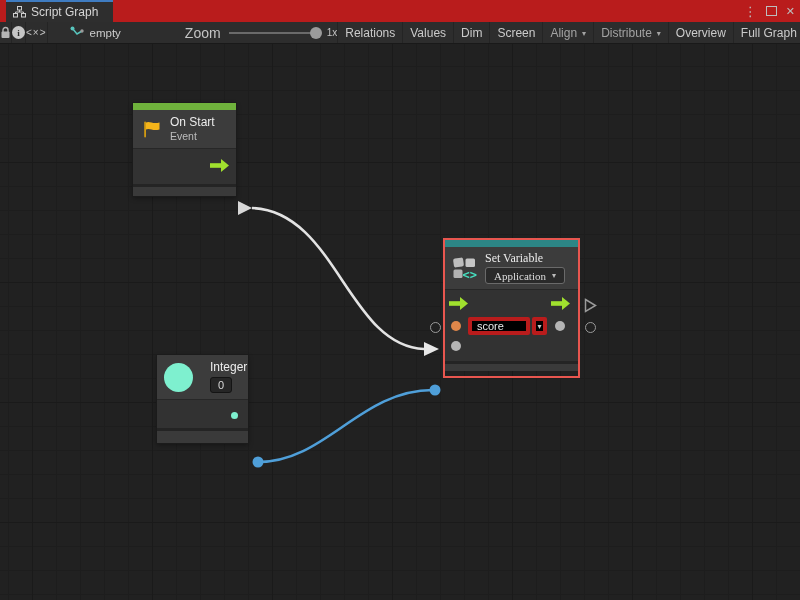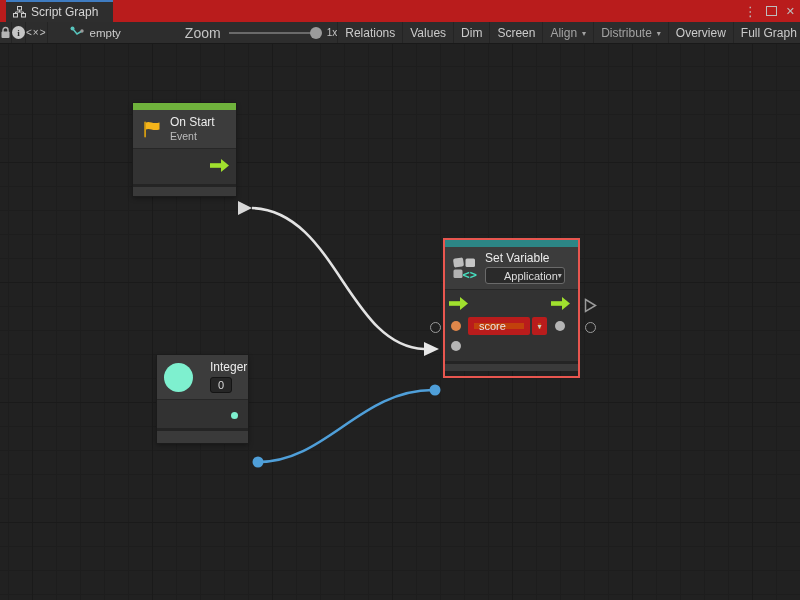--- a/index.html
+++ b/index.html
@@ -66,33 +66,33 @@
   .n-title{font-size:12px;color:#ececec;line-height:1.15;}
   .n-sub{font-size:10.5px;color:#bdbdbd;line-height:1.2;}
   
   .node-onstart{left:133px;top:59px;width:103px;height:93px;}
   .node-onstart .n-header{height:38px;padding:12px 8px;gap:8px;}
   .exec-arrow{position:absolute;width:19px;height:13px;}
   
   .sel-wrap{position:absolute;left:443px;top:194px;width:133px;height:136px;border:2.5px solid #e8564f;}
   .node-setvar{left:0;top:0;width:133px;height:131px;box-shadow:none;}
   .node-setvar .n-header{height:42px;padding:0 7px;gap:7px;}
-  .hdr-col{display:flex;flex-direction:column;gap:2px;}
+  .hdr-col{display:flex;flex-direction:column;gap:2px;font-family:Liberation Serif, serif;}
   .dropdown{
     box-sizing:border-box;height:17px;width:80px;background:#2a2a2a;border:1px solid #6a6a6a;border-radius:3px;
-    display:flex;align-items:center;justify-content:space-between;padding:0 18px;color:#dddddd;font-size:11px;
+    display:flex;align-items:center;justify-content:space-between;padding:0 8px;color:#dddddd;font-size:11px;
   }
   .dd-caret{font-size:8px;color:#bbbbbb;}
   .node-setvar .n-body{height:71px;}
   .dot{position:absolute;border-radius:50%;}
   .dot-orange{width:10px;height:10px;background:#e0874a;}
   .dot-gray{width:10px;height:10px;background:#b4b4b4;}
   .dot-teal{width:7px;height:7px;background:#7ef0cf;}
   .field{
-    position:absolute;box-sizing:border-box;background:#c2410c;border:6px solid #b91c1c;border-radius:2px;
+    position:absolute;box-sizing:border-box;background:#000000;border:4px solid #b91c1c;border-radius:2px;
     color:#e8e8e8;font-size:11px;display:flex;align-items:center;padding-left:5px;
   }
   .field-caret{justify-content:center;padding-left:0;color:#cccccc;font-size:8px;}
   
   .node-integer{left:157px;top:311px;width:91px;height:88px;}
   .node-integer .n-header{height:44px;padding:0 7px;gap:17px;}
   .int-circle{width:29px;height:29px;border-radius:50%;background:#7ef0cf;flex:none;}
   .int-field{
     box-sizing:border-box;width:22px;height:16px;background:#262626;border:1px solid #141414;border-radius:3px;
     color:#d8d8d8;font-size:11px;display:flex;align-items:center;justify-content:center;margin-top:2px;

